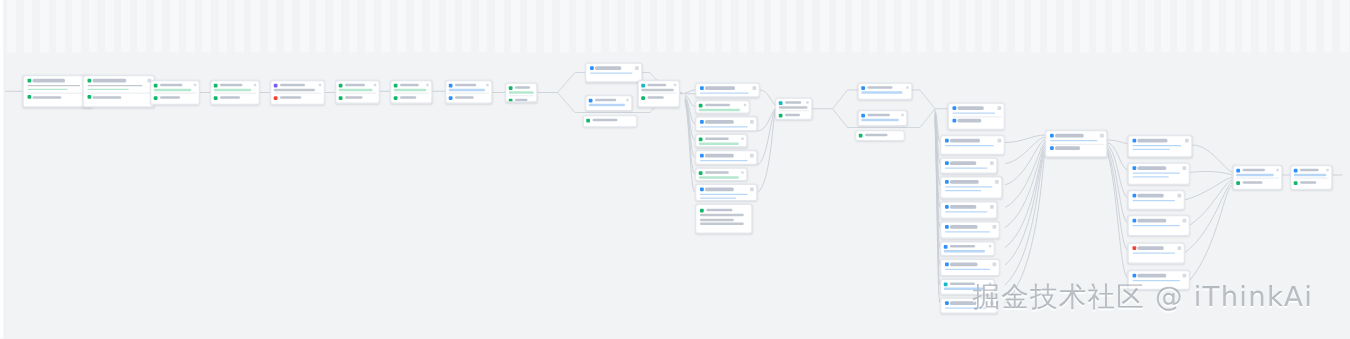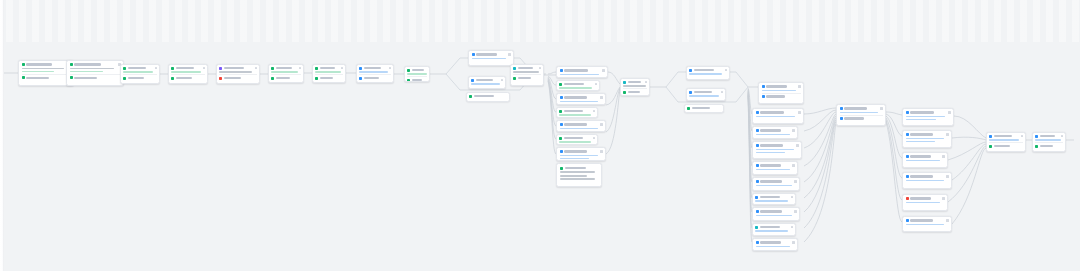--- a/index.html
+++ b/index.html
@@ -574,13 +574,14 @@
         <div class="ln blue" style="width: 25.84px;"></div>
         <div class="ft">
           <span class="badge b-green"></span>
           <span class="ttl" style="width: 13.6px;"></span>
         </div>
       </div>
     </div>
 
   <div id="leftrail"></div>
 
+  <div id="watermark">掘金技术社区 @ iThinkAi</div>
 </div>
 
 </body></html>

